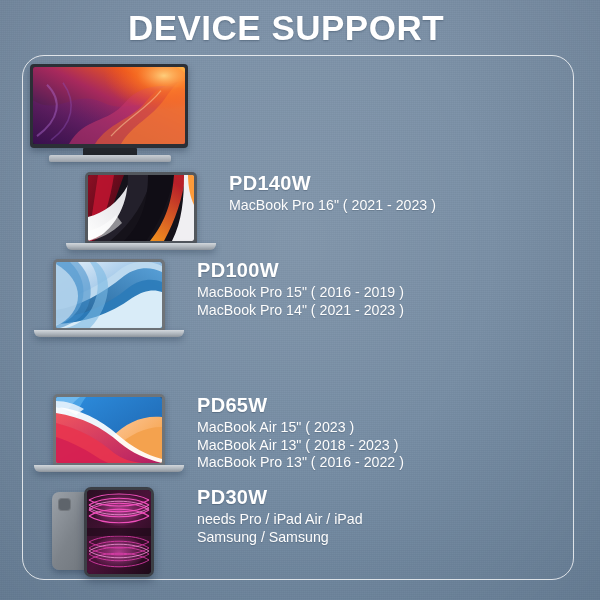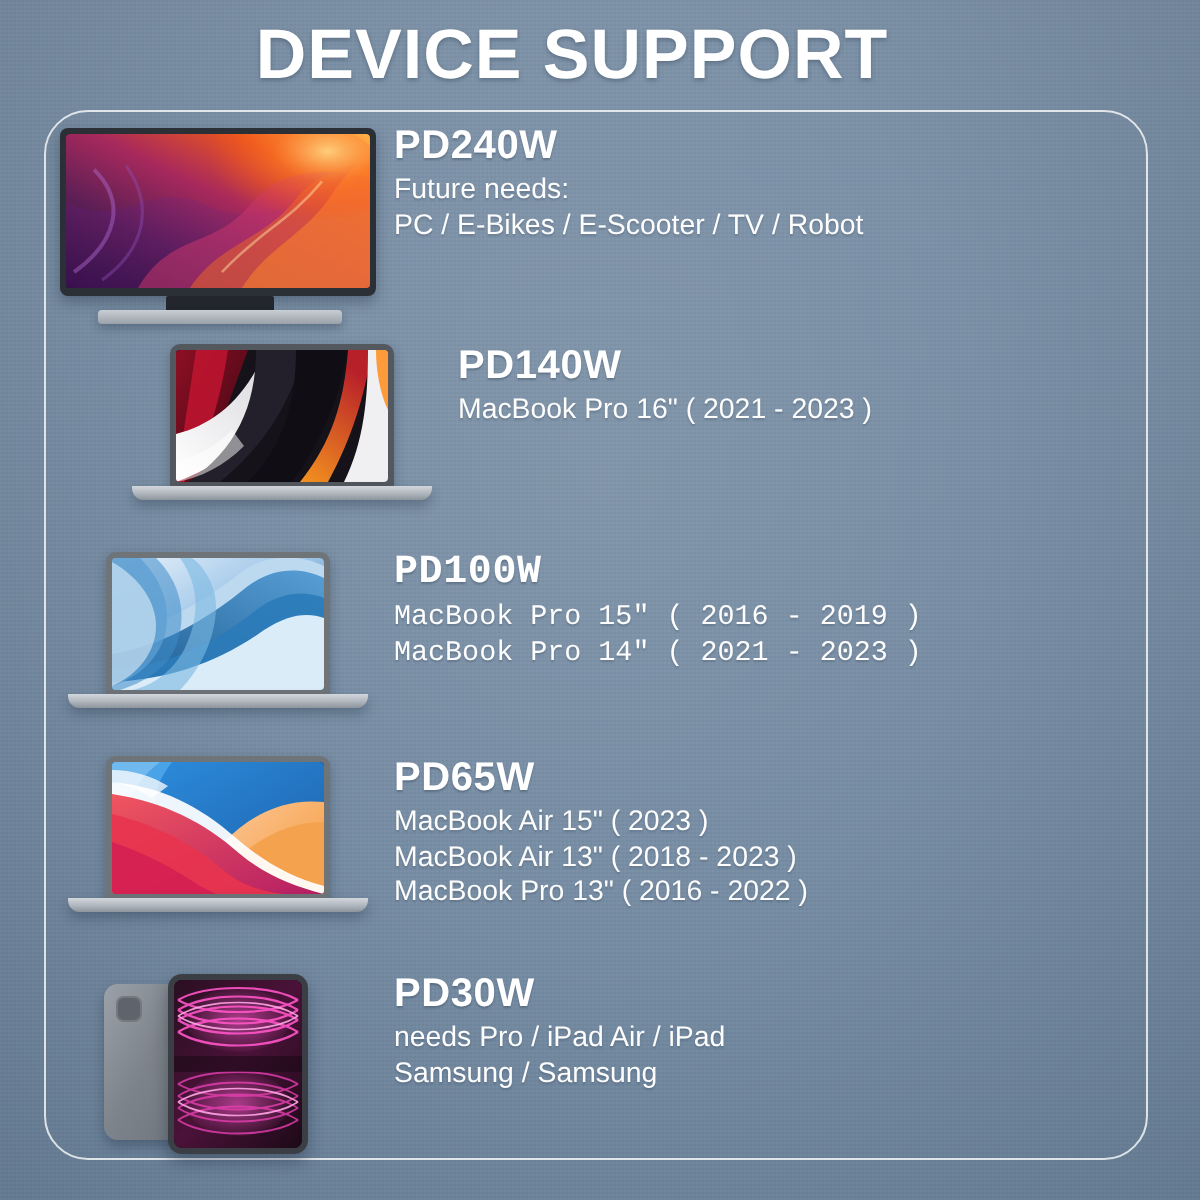--- a/index.html
+++ b/index.html
@@ -105,25 +105,25 @@
     background:linear-gradient(180deg,#d2d7dc 0%,#aeb5bc 55%,#8d949c 100%);
     border-radius:0 0 6px 6px;
     box-shadow:0 3px 6px rgba(20,35,55,.30);
   }
   .notch{
     position:absolute;left:50%;transform:translateX(-50%);
     top:71px;width:30px;height:3px;background:#9aa1a8;border-radius:0 0 3px 3px;
   }
 
   
-  #row-mbp15{top:276px;font-family:Liberation Mono, monospace;}
+  #row-mbp15{top:259px;}
   #row-mbp15 .art{width:175px;height:92px;}
 
   
-  #row-mba{top:378px;}
+  #row-mba{top:394px;}
   #row-mba .art{width:175px;height:92px;}
 
   
   #row-ipad{top:486px;}
   #row-ipad .art{width:175px;height:92px;}
   .ipad-back{
     position:absolute;left:30px;top:6px;width:54px;height:78px;
     background:linear-gradient(120deg,#9ba1a8 0%,#7d838a 45%,#6b7178 100%);
     border-radius:7px;
     box-shadow:0 3px 6px rgba(20,35,55,.32);
@@ -184,25 +184,20 @@
           <path d="M88 78 C100 58 118 52 132 32 C140 20 146 14 152 10 L152 78 Z" fill="#ff8a2b" opacity="0.5"></path>
           <ellipse cx="108" cy="22" rx="52" ry="30" fill="url(#tvglow)"></ellipse>
           <path d="M4 70 C26 54 30 34 14 18" stroke="#b06ad0" stroke-width="2" fill="none" opacity="0.45"></path>
           <path d="M18 74 C40 58 44 36 30 16" stroke="#8e4fb8" stroke-width="1.6" fill="none" opacity="0.4"></path>
           <path d="M78 70 C96 50 112 44 128 24" stroke="#ffd9a0" stroke-width="1.3" fill="none" opacity="0.5"></path>
         </svg>
       </div>
     </div>
     <div class="tv-neck"></div>
     <div class="tv-base"></div>
-  </div>
-  <div class="txt">
-    <div class="pd">PD240W</div>
-    <div class="ln">Future needs:</div>
-    <div class="ln">PC / E-Bikes / E-Scooter / TV / Robot</div>
   </div>
 </div>
 
 <div class="row" id="row-mbp16">
   <div class="art">
     <div class="lid dark">
       <div class="scr">
         <svg viewBox="0 0 106 66" preserveAspectRatio="none">
           <defs>
             <linearGradient id="m16a" x1="0" y1="0" x2="1" y2="1">

